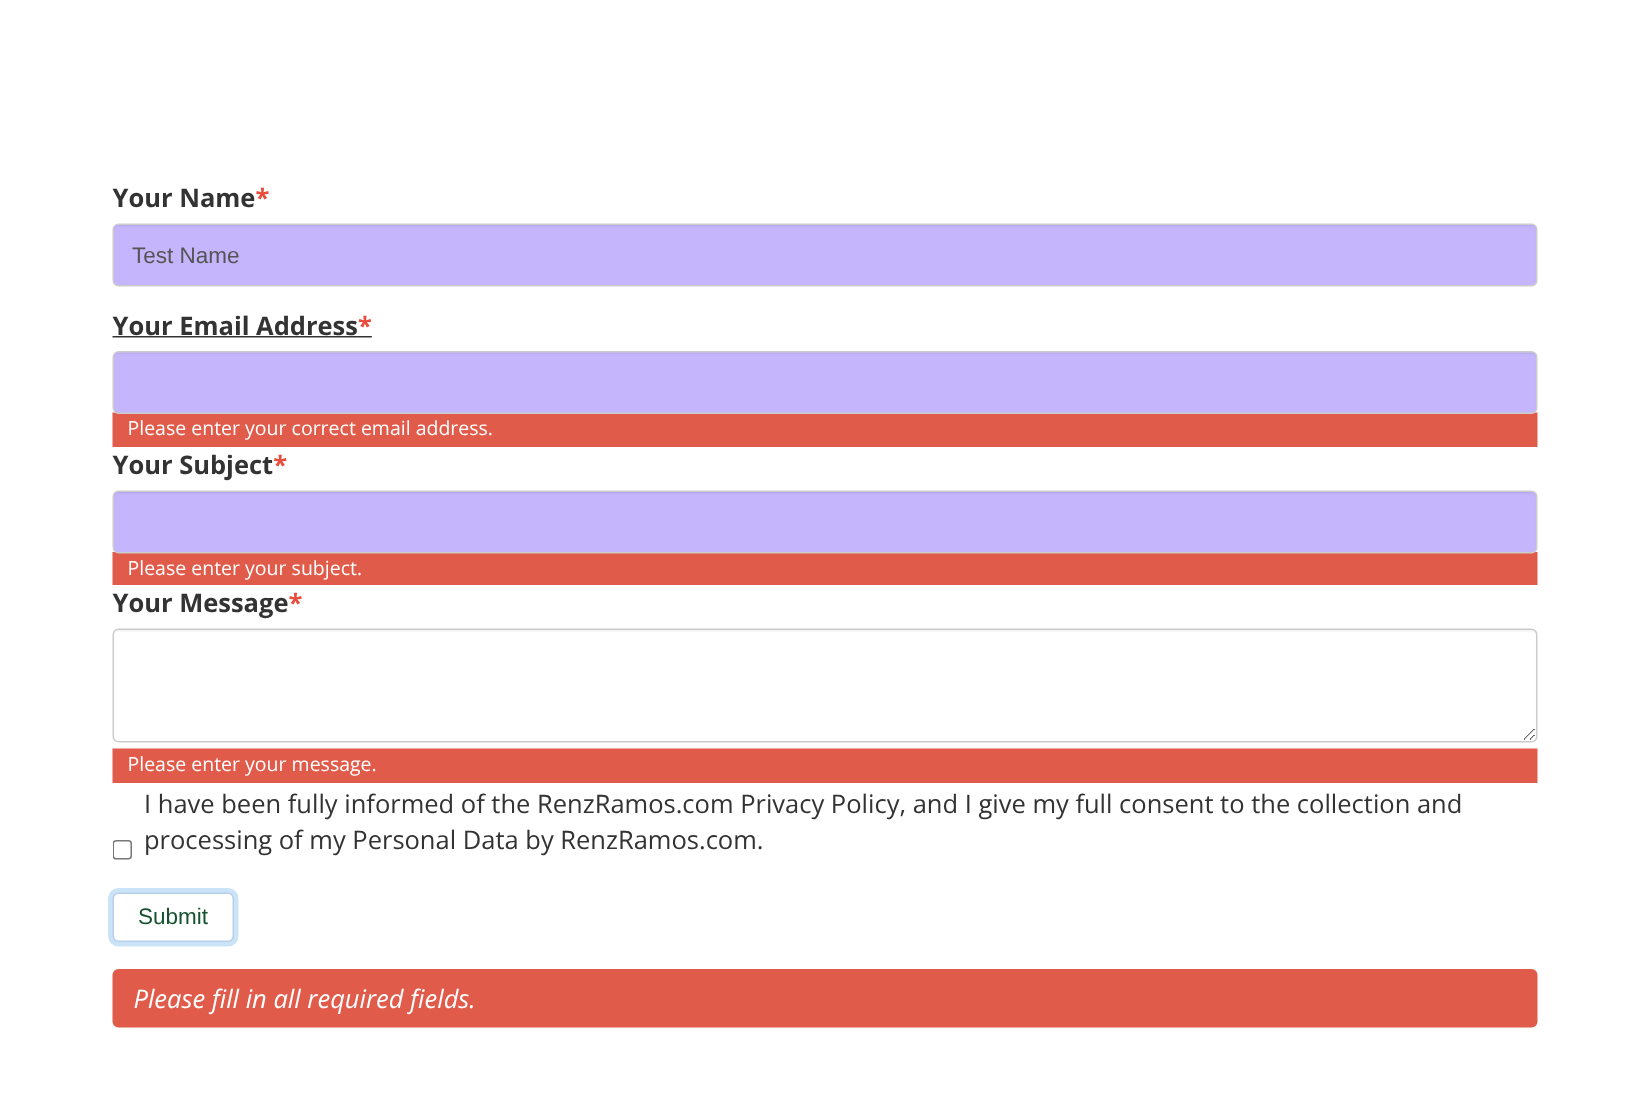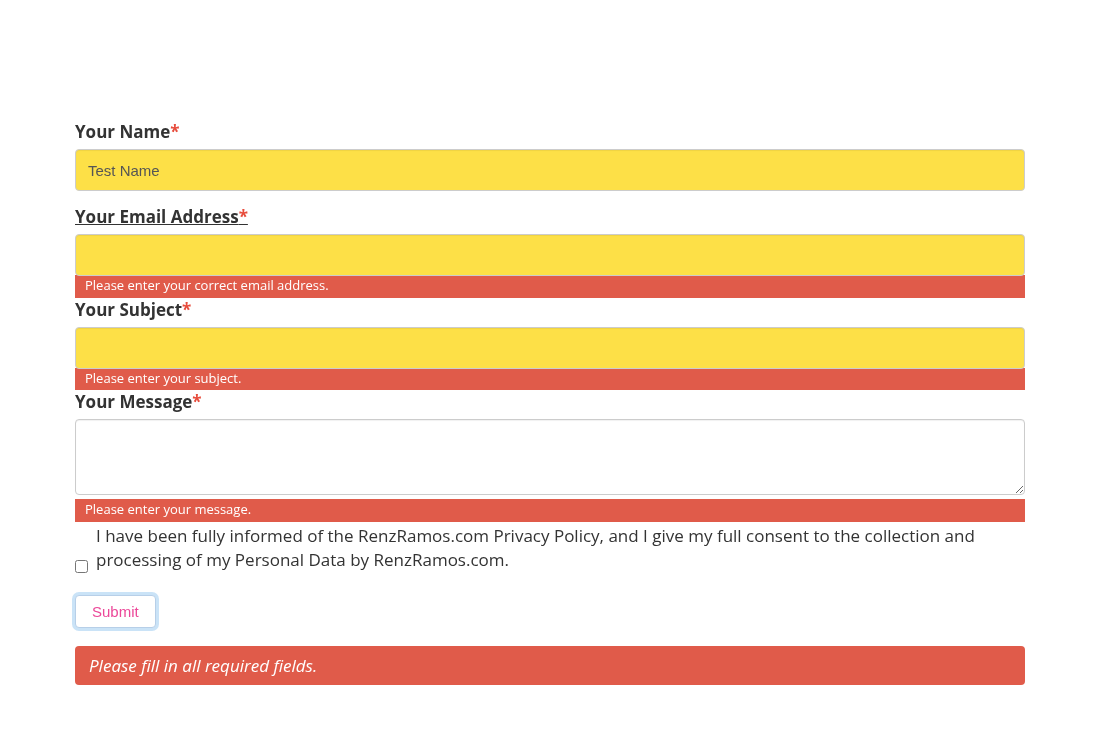--- a/index.html
+++ b/index.html
@@ -30,21 +30,21 @@
   .required-star {
     color: #e74c3c;
     font-weight: 700;
   }
   .text-input {
     width: 100%;
     height: 36px;
     padding: 20px 12px;
     font-size: 15px;
     color: #555;
-    background: #fde047;
+    background: #c4b5fd;
     border: 1px solid #ccc;
     border-radius: 4px;
     box-shadow: inset 0 1px 1px rgba(0,0,0,.06);
     outline: none;
   }
   .textarea-input {
     width: 100%;
     height: 76px;
     padding: 6px 12px;
     font-size: 15px;
@@ -78,21 +78,21 @@
     width: 13px;
     height: 13px;
     flex: 0 0 auto;
   }
   .submit-row {
     margin-top: 22px;
   }
   .submit-btn {
     background: #fff;
     border: 1px solid #b7cfe8;
-    color: #ec4899;
+    color: #14532d;
     font-size: 15px;
     padding: 7px 16px;
     border-radius: 4px;
     cursor: pointer;
     box-shadow: 0 0 0 3px rgba(102,175,233,.35);
     outline: none;
     text-align: right;
   }
   .global-error {
     margin-top: 18px;

